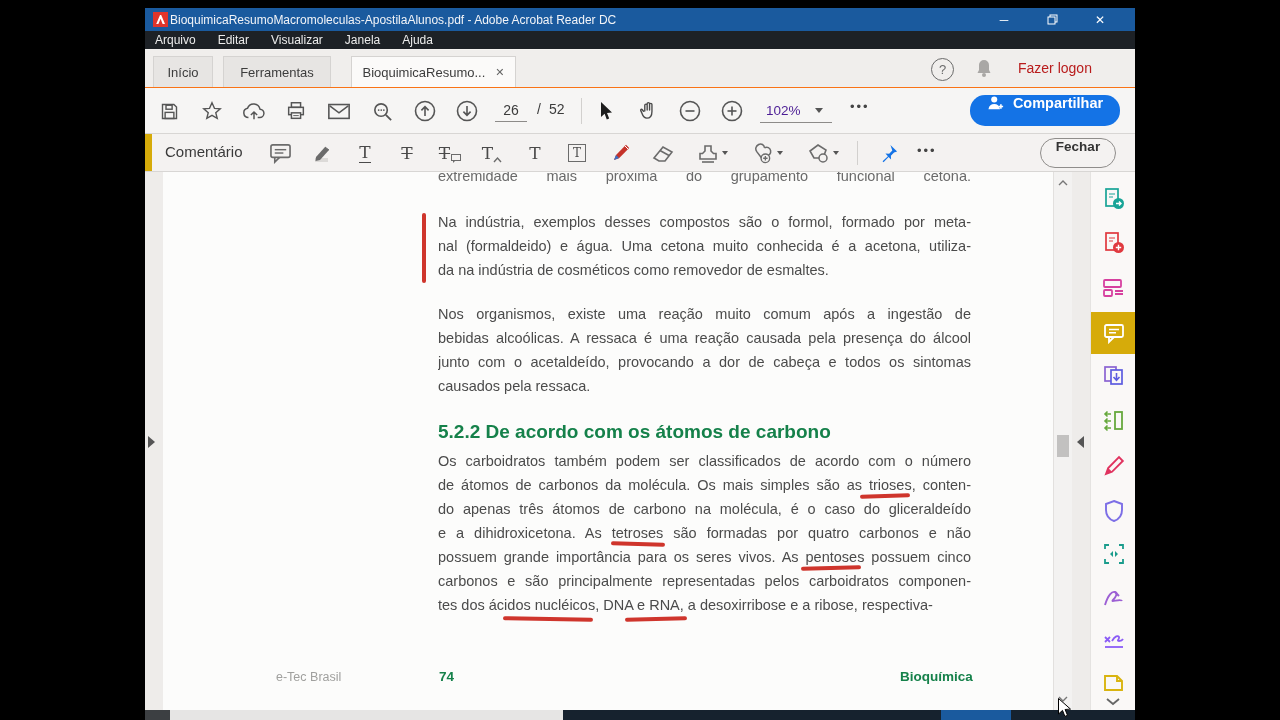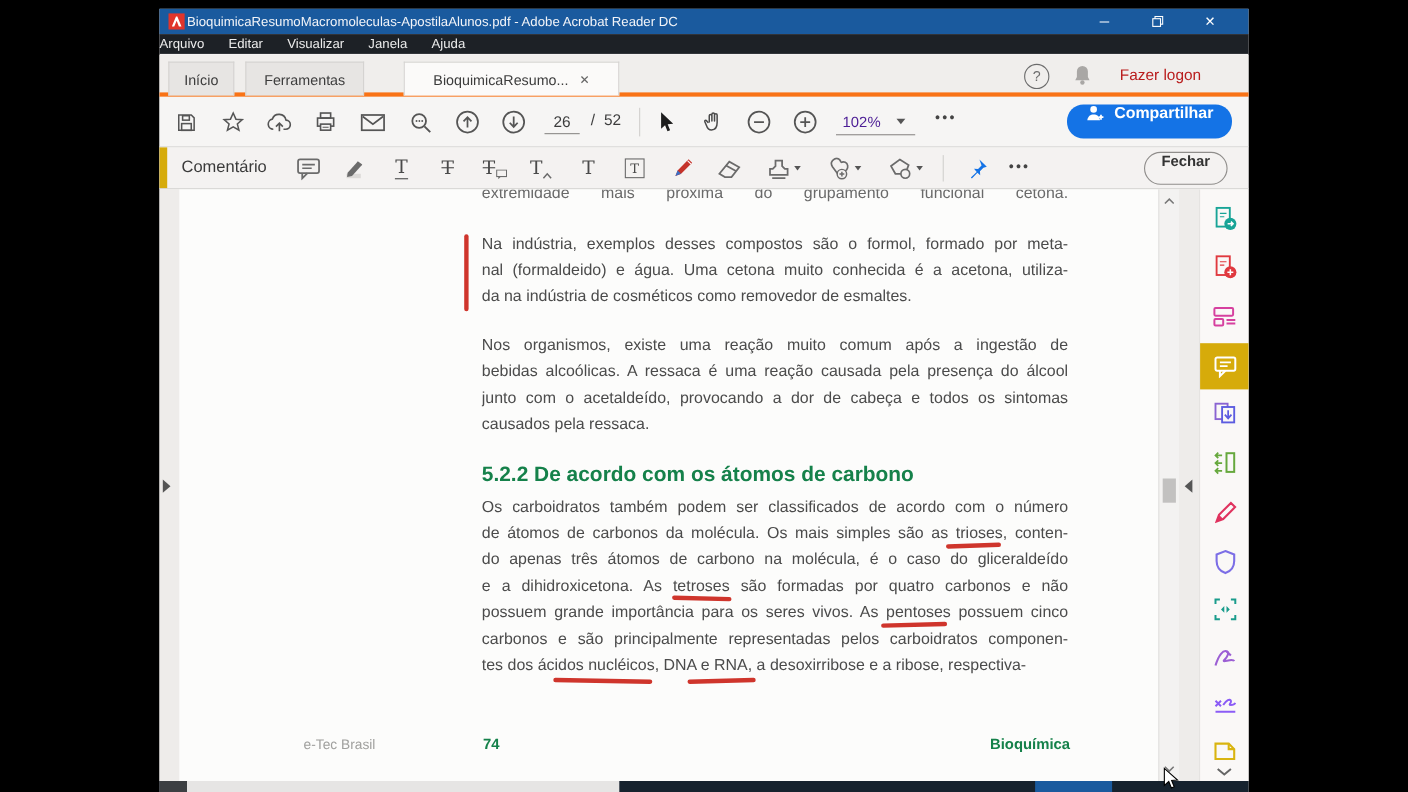--- a/index.html
+++ b/index.html
@@ -5,24 +5,24 @@
   html,body{margin:0;padding:0;background:#000;}
   .stage{position:relative;width:1280px;height:720px;background:#000;overflow:hidden;
          font-family:"Liberation Sans",sans-serif;}
   .abs{position:absolute;}
   .app{position:absolute;left:145px;top:8px;width:990px;height:712px;background:#f4f2f1;}
   
   .titlebar{left:0;top:0;width:990px;height:23px;background:#1a5a9e;display:flex;align-items:center;}
   .titlebar .ttl{color:#f2f4f8;font-size:12px;margin-left:7px;}
   .winbtn{width:34px;height:23px;display:flex;align-items:center;justify-content:center;color:#fff;font-size:12px;}
   
-  .menubar{left:0;top:23px;width:990px;height:18px;background:#1d2126;display:flex;align-items:center;gap:22px;box-sizing:border-box;}
+  .menubar{left:0;top:23px;width:990px;height:18px;background:#1d2126;display:flex;align-items:center;gap:22px;padding-left:10px;box-sizing:border-box;}
   .menubar span{color:#ececec;font-size:12px;}
   
-  .tabbar{left:0;top:42px;width:990px;height:38px;background:#f0eeec;border-bottom:4px solid #f97316;box-sizing:border-box;}
+  .tabbar{left:0;top:42px;width:990px;height:38px;background:#f0eeec;border-bottom:1px solid #f97316;box-sizing:border-box;}
   .tab{position:absolute;top:6px;height:31px;background:#e7e5e3;border:1px solid #d5d3d1;border-bottom:none;
        display:flex;align-items:center;justify-content:center;font-size:13px;color:#3c3c3c;box-sizing:border-box;}
   .tab.active{background:#fbfaf9;}
   
   .toolbar{left:0;top:80px;width:990px;height:46px;background:#f6f5f4;border-bottom:1px solid #d8d6d4;box-sizing:border-box;}
   .tbico{position:absolute;top:8px;width:30px;height:30px;display:flex;align-items:center;justify-content:center;}
   
   .commentbar{left:0;top:126px;width:990px;height:38px;background:#f4f2f1;border-bottom:1px solid #d8d6d4;box-sizing:border-box;}
   .cbico{position:absolute;top:4px;width:30px;height:30px;display:flex;align-items:center;justify-content:center;}
   .tletter{font-family:"DejaVu Serif","Liberation Serif",serif;font-size:17px;color:#4a4a4a;line-height:1;}
@@ -72,21 +72,21 @@
       <span>Ajuda</span>
     </div>
 
     <div class="abs tabbar">
       <div class="tab" style="left:8px;width:60px">
           <span>Início</span>
         </div>
       <div class="tab" style="left:78px;width:108px">
           <span>Ferramentas</span>
         </div>
-      <div class="tab active" style="left:222px;width:196px">
+      <div class="tab active" style="left:206px;width:165px">
         <span>BioquimicaResumo...</span>
         <span style="margin-left:10px;color:#666;font-size:11px">✕</span>
       </div>
       <div class="abs" style="left:786px;top:8px;width:21px;height:21px;border:1.5px solid #6b6b6b;border-radius:50%;display:flex;align-items:center;justify-content:center;font-size:13px;color:#6b6b6b">?</div>
       <svg class="abs" style="left:829px;top:8px" width="20" height="20">
           <path d="M10 2a5 5 0 00-5 5v5l-1.5 3h13L15 12V7a5 5 0 00-5-5z" fill="#a9a7a5"></path>
           <circle cx="10" cy="17" r="2" fill="#a9a7a5"></circle>
         </svg>
       <span class="abs" style="left:873px;top:10px;font-size:14px;color:#b91c1c">Fazer logon</span>
     </div>

